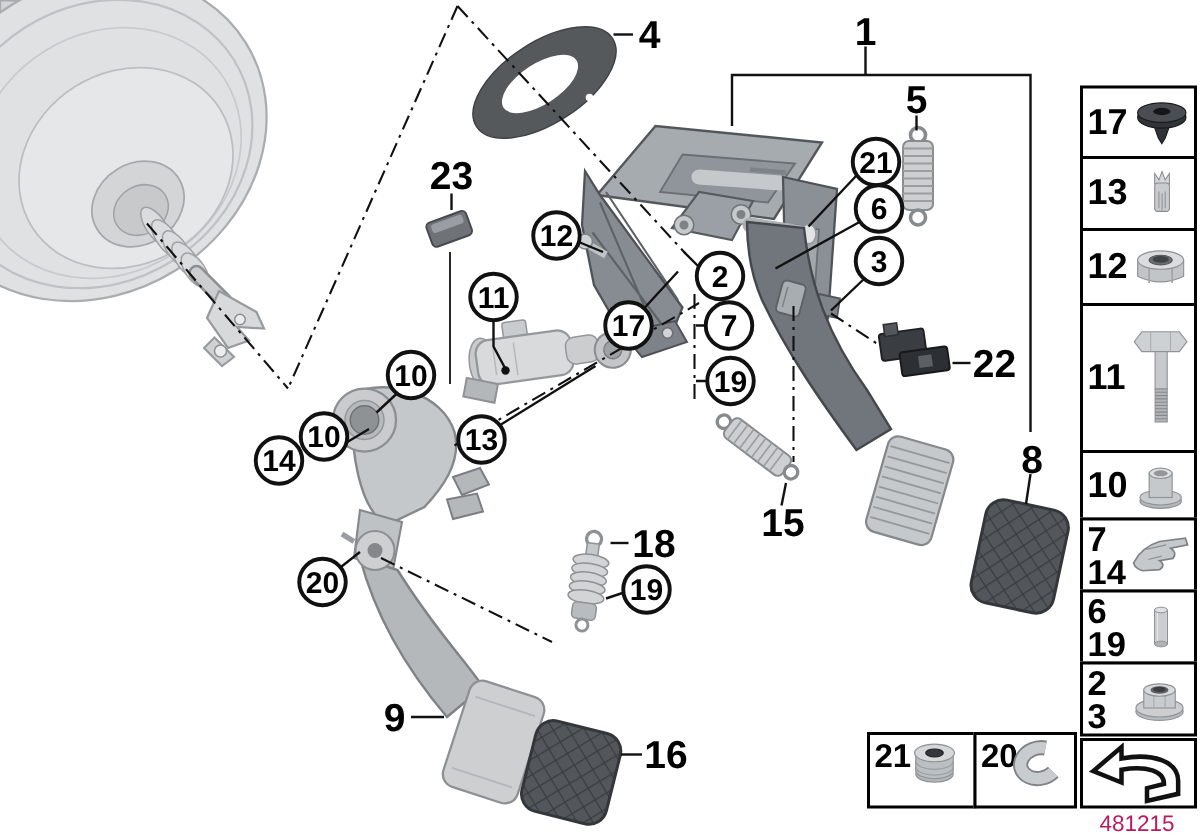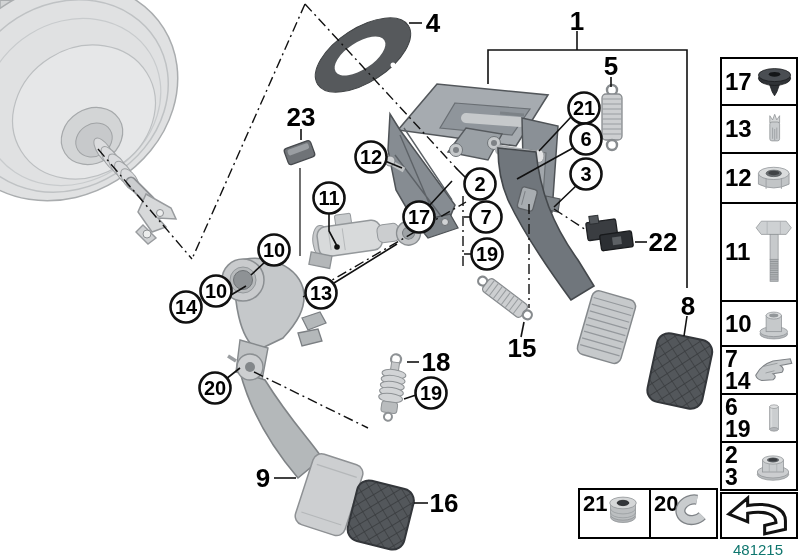--- a/index.html
+++ b/index.html
@@ -18,21 +18,21 @@
   .navbox{margin-top:1px;box-sizing:border-box;border:2px solid #000;background:#fff;
           width:78px;height:47px;display:flex;align-items:center;justify-content:center;}
   
   .bboxes{position:absolute;left:578px;top:488px;display:flex;}
   .bbox{box-sizing:border-box;border:2px solid #000;background:#fff;height:51px;
         position:relative;}
   .bbox + .bbox{margin-left:-2px;}
   .bbox .bnum{position:absolute;left:3px;top:1px;font-weight:bold;font-size:22px;color:#000;}
   .bbox .bic{position:absolute;right:1px;bottom:0;}
   .diagram-id{position:absolute;left:718px;top:541px;width:80px;text-align:center;
-              font-size:15px;color:#0f766e;}
+              font-size:15px;color:#be185d;}
   text{font-family:"Liberation Sans",sans-serif;}
   .callout circle{fill:#fff;stroke:#111;stroke-width:2.6px;}
   .callout text{font-size:20px;font-weight:bold;fill:#000;text-anchor:middle;}
   .plabel{font-size:26px;font-weight:bold;fill:#000;text-anchor:middle;}
 </style>
 </head>
 <body>
 
 <div class="stage">
 

